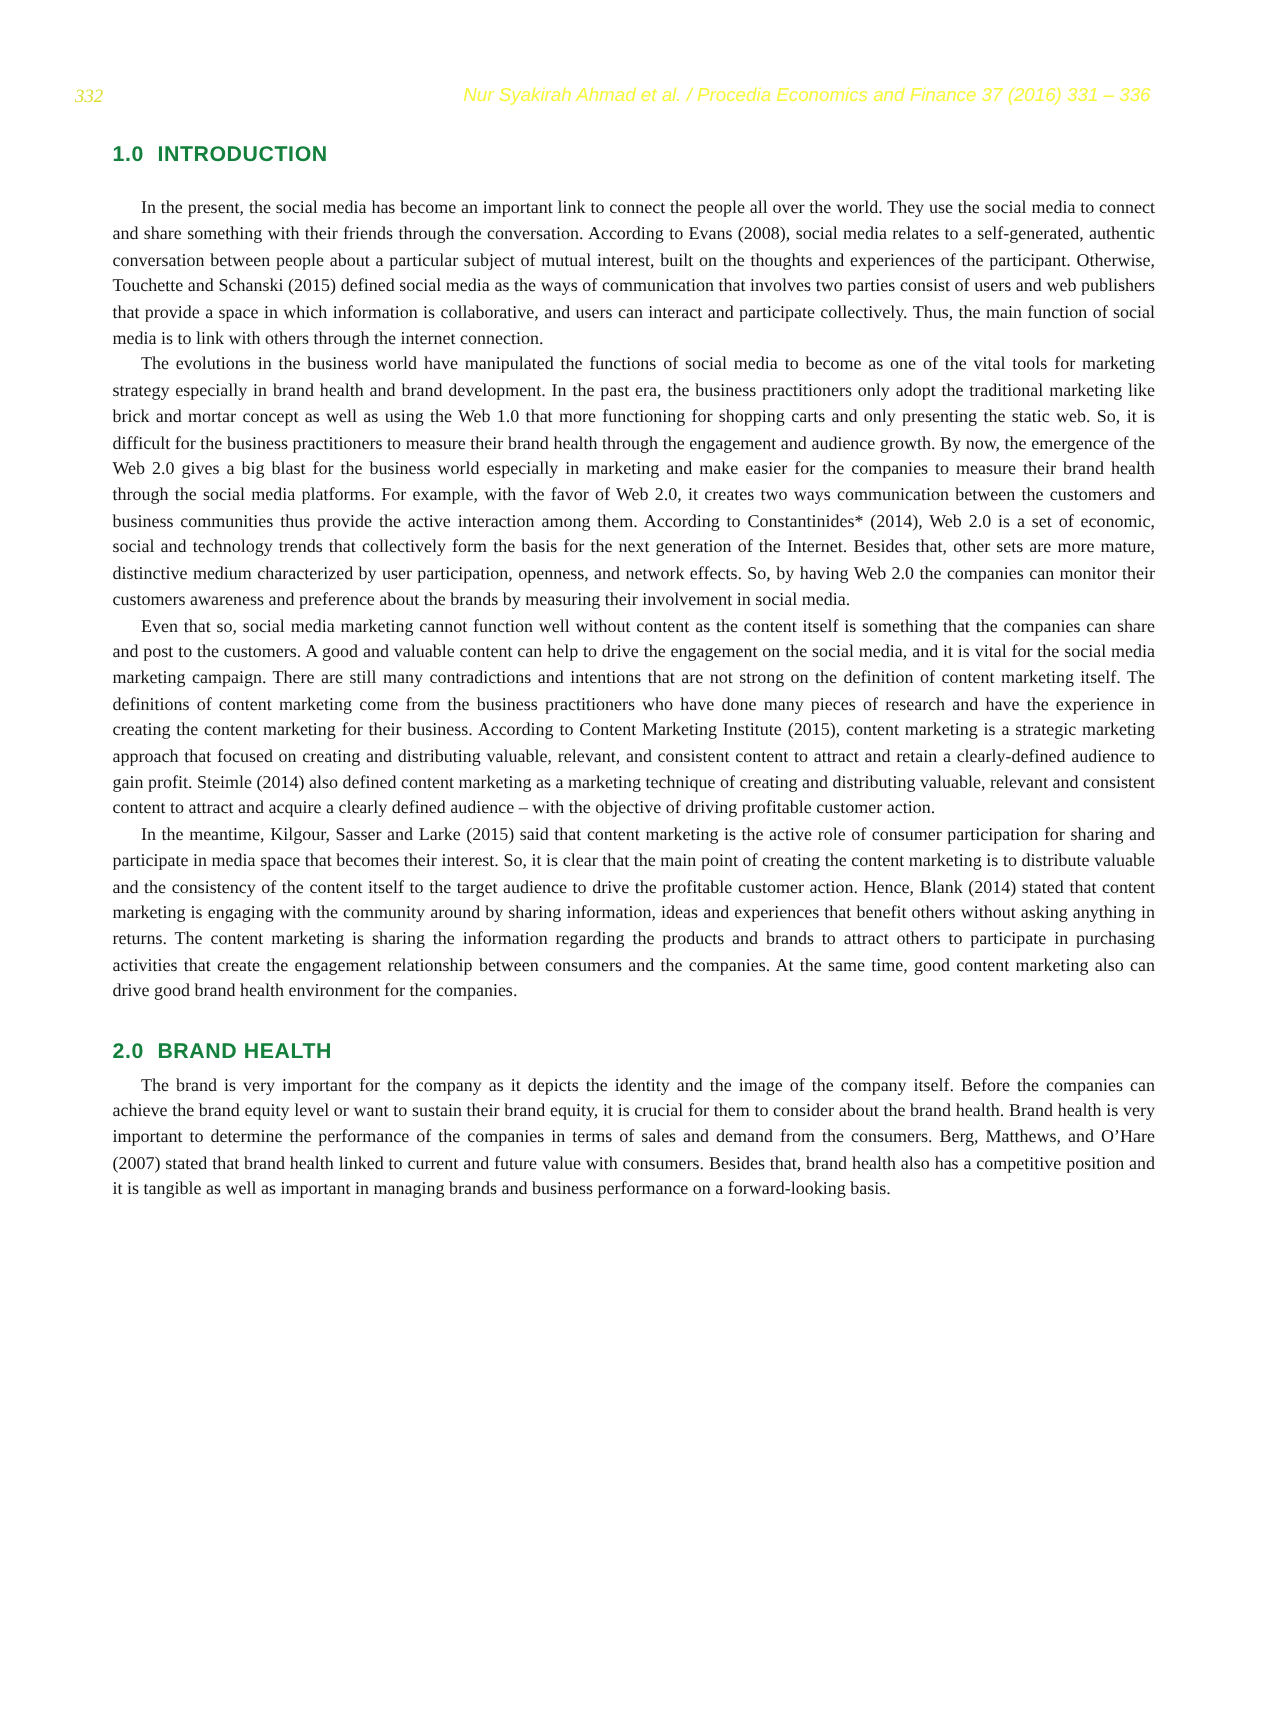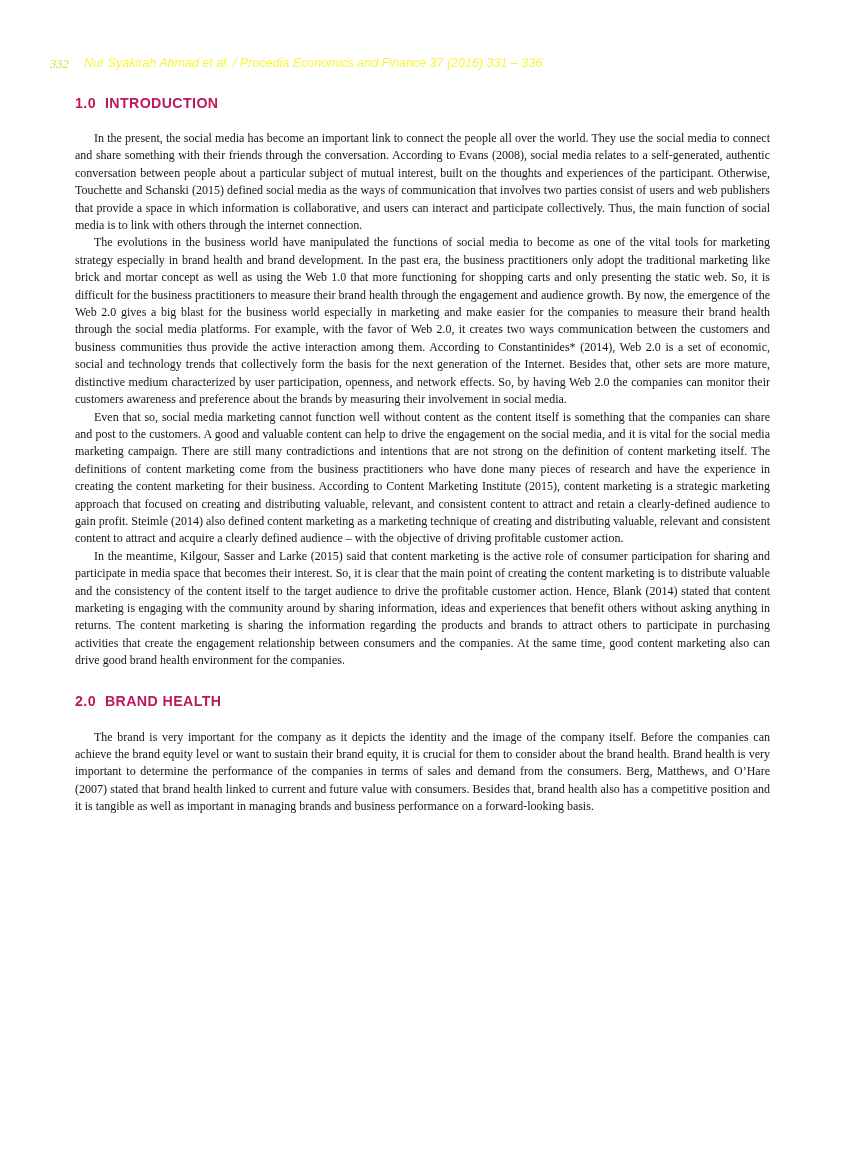--- a/index.html
+++ b/index.html
@@ -29,43 +29,43 @@
   .page-num{
     position:absolute;
     left:50px;
     top:1px;
     font-family:"Liberation Serif", serif;
     font-style:italic;
     color:var(--pagenum-yellow);
   }
   .running-title{
     position:absolute;
-    left:84px;
+    left:72px;
     width:695px;
     top:0;
-    text-align:left;
+    text-align:right;
     font-family:"Liberation Sans", sans-serif;
     color:var(--header-yellow);
   }
   .content{
     position:absolute;
     left:75px;
     top:95px;
     width:695px;
   }
   h2.sec{
     font-family:"Liberation Sans", sans-serif;
     font-weight:bold;
     font-size:14.2px;
     letter-spacing:0.4px;
-    color:#be185d;
+    color:#15803d;
     margin:0 0 19px 0;
   }
   h2.sec .sec-num{margin-right:9px;}
-  h2.sec.sec-2{margin-top:23px;margin-bottom:20px;}
+  h2.sec.sec-2{margin-top:23px;margin-bottom:6px;}
   p.body-par{
     margin:0;
     text-align:justify;
     text-indent:19px;
     font-size:12px;
     line-height:17.4px;
   }
 </style>
 </head>
 <body>

